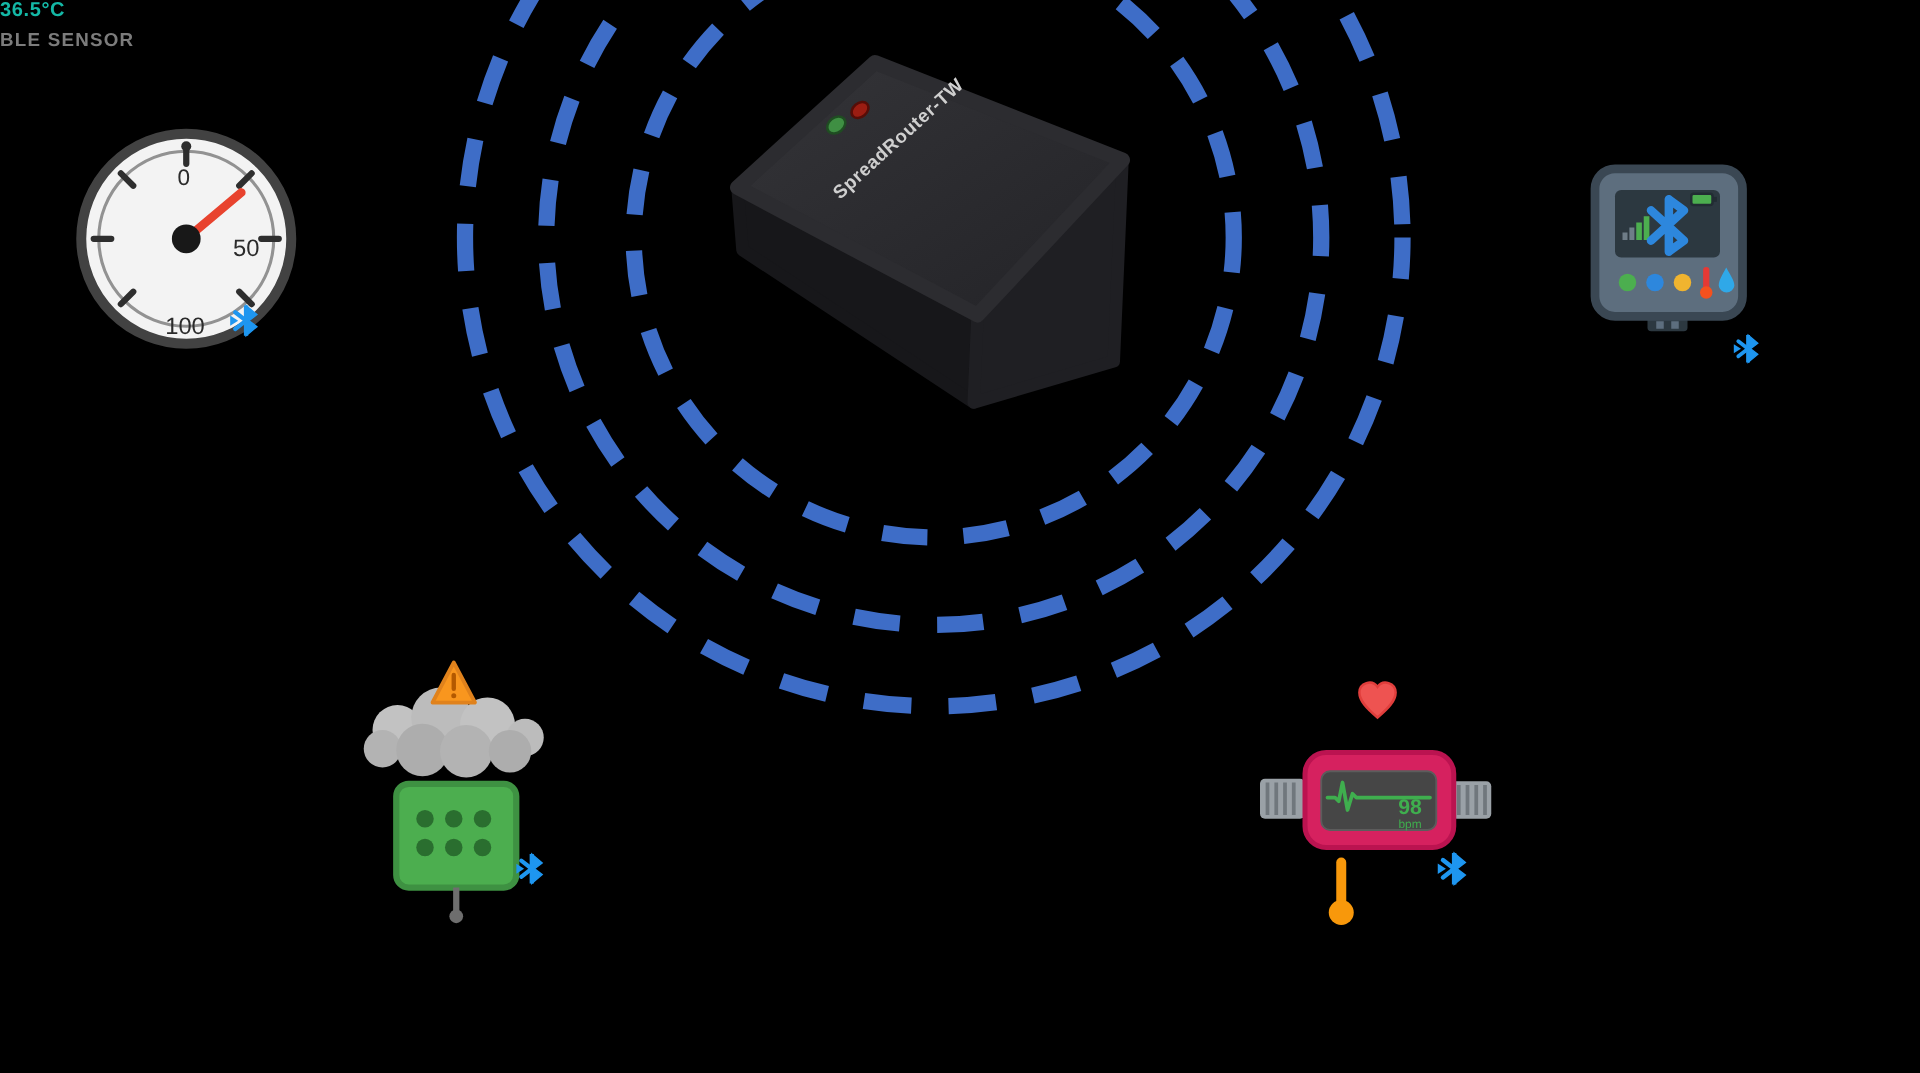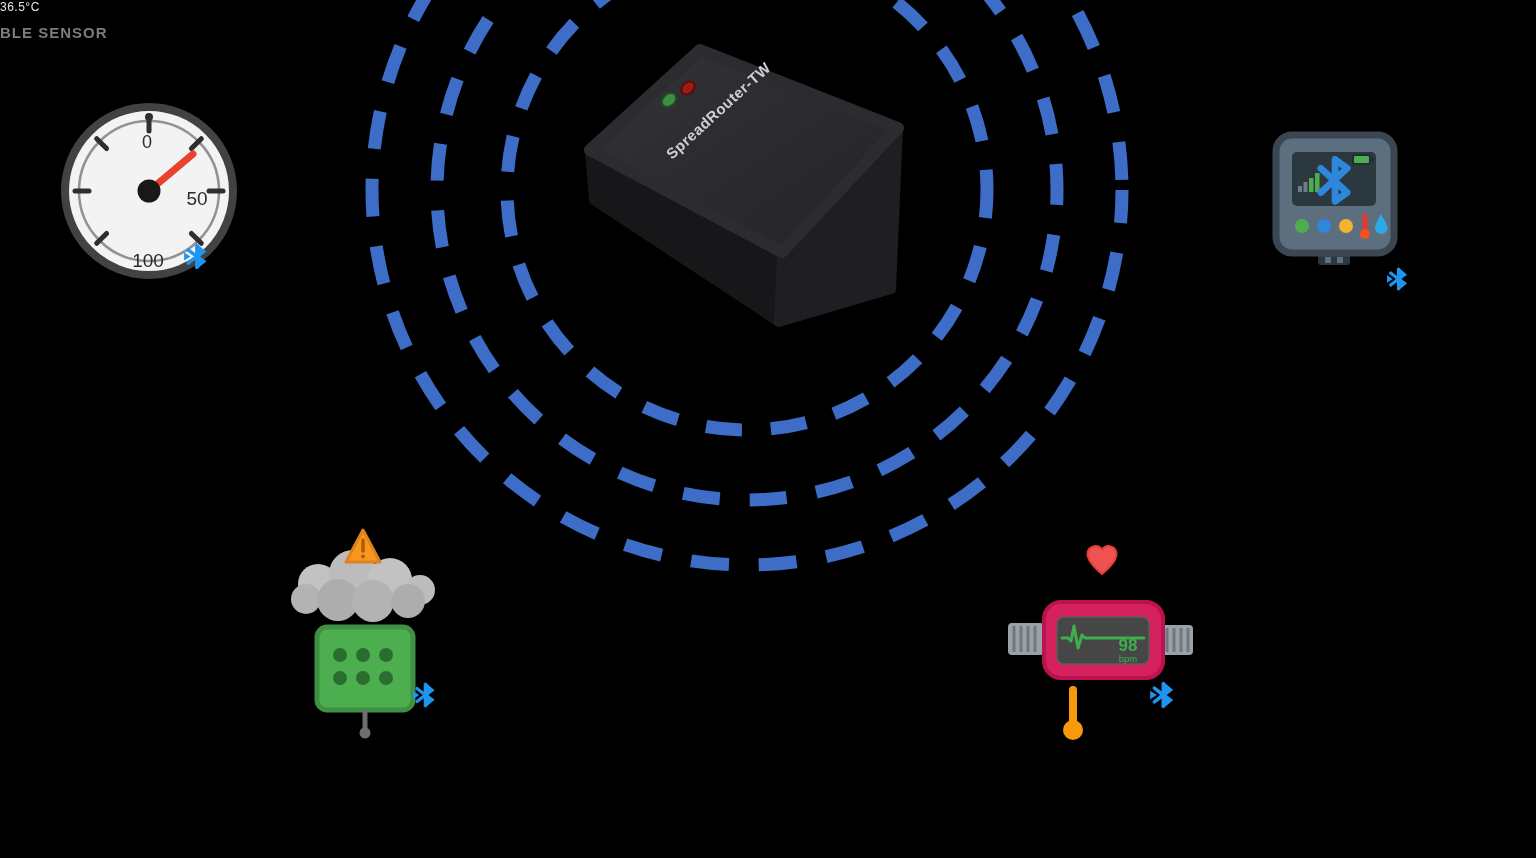--- a/index.html
+++ b/index.html
@@ -1,20 +1,20 @@
 <!DOCTYPE html>
 <html><head>
 <meta charset="utf-8">
 <style>
   html,body{margin:0;padding:0;background:#000;}
   #stage{position:relative;width:1536px;height:858px;background:#000;overflow:hidden;
          font-family:"Liberation Sans", sans-serif;}
   .abs{position:absolute;}
   .label-text{color:#7c7c7c;font-weight:bold;font-size:15px;letter-spacing:1px;margin-top:24px;}
-  .temp-text{color:#e5e5e5;font-weight:normal;font-size:12px;letter-spacing:0.5px;}
+  .temp-text{color:#14b8a6;font-weight:bold;font-size:16px;letter-spacing:0.5px;}
 </style>
 </head>
 <body>
 
 <div id="stage">
 
   <svg class="abs" style="left:0;top:0" width="1536" height="858" viewBox="0 0 1536 858">
     <circle cx="747" cy="190" r="240" fill="none" stroke="#3e6dc7" stroke-width="13" stroke-dasharray="36 29" stroke-dashoffset="8"></circle>
     <circle cx="747" cy="190" r="310" fill="none" stroke="#3e6dc7" stroke-width="13" stroke-dasharray="37 30" stroke-dashoffset="22"></circle>
     <circle cx="747" cy="190" r="375" fill="none" stroke="#3e6dc7" stroke-width="13" stroke-dasharray="38 30" stroke-dashoffset="5"></circle>

